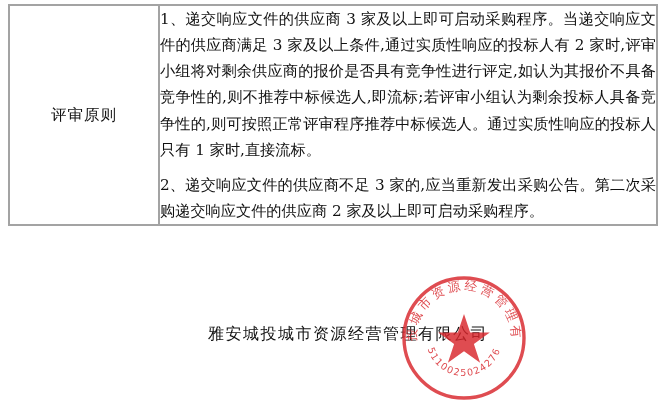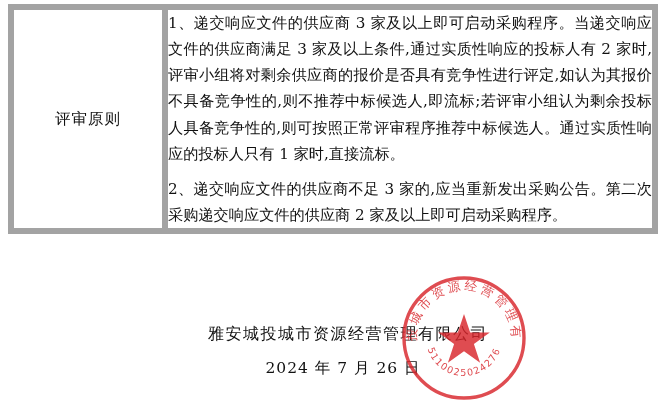--- a/index.html
+++ b/index.html
@@ -25,21 +25,21 @@
   
   .doc-table {
     position: absolute;
     left: 8px;
     top: 4px;
     width: 650px;
     border-collapse: collapse;
     table-layout: fixed;
   }
   .doc-table td {
-    border: 6px solid #a3a3a3;
+    border: 2px solid #a3a3a3;
     vertical-align: middle;
     padding: 0;
   }
   .cell-label {
     width: 148px;
     text-align: center;
     font-size: 15.5px;
     letter-spacing: 1px;
     color: #111;
     border-radius: 25px;
@@ -108,21 +108,20 @@
         <td class="cell-body">
           <p class="para">1、递交响应文件的供应商 3 家及以上即可启动采购程序。当递交响应文件的供应商满足 3 家及以上条件,通过实质性响应的投标人有 2 家时,评审小组将对剩余供应商的报价是否具有竞争性进行评定,如认为其报价不具备竞争性的,则不推荐中标候选人,即流标;若评审小组认为剩余投标人具备竞争性的,则可按照正常评审程序推荐中标候选人。通过实质性响应的投标人只有 1 家时,直接流标。</p>
           <p class="para">2、递交响应文件的供应商不足 3 家的,应当重新发出采购公告。第二次采购递交响应文件的供应商 2 家及以上即可启动采购程序。</p>
         </td>
       </tr>
     </tbody>
   </table>
 
   <div class="sign-block">
     <p class="sign-company">雅安城投城市资源经营管理有限公司</p>
-    <p class="sign-date">2024 年 7 月 26 日</p>
   </div>
 
   <div class="seal">
     <svg width="132" height="132" viewBox="0 0 132 132" xmlns="http://www.w3.org/2000/svg">
       <defs>
         <path id="sealArcTop" d="M 18,66 A 48,48 0 0 1 114,66" fill="none"></path>
         <path id="sealArcBottom" d="M 28,66 A 38,38 0 0 0 104,66" fill="none"></path>
       </defs>
       <circle cx="66" cy="66" r="60" fill="none" stroke="#d8252b" stroke-width="3.4"></circle>
       <g fill="#d8252b">

